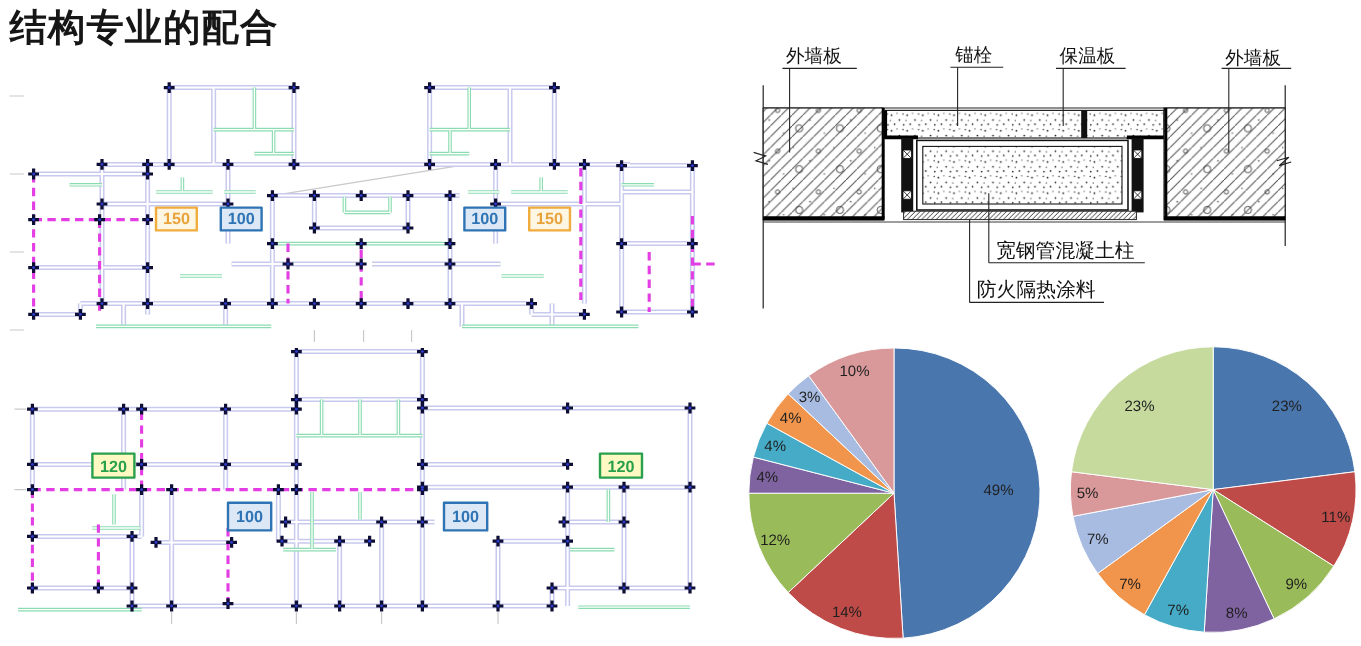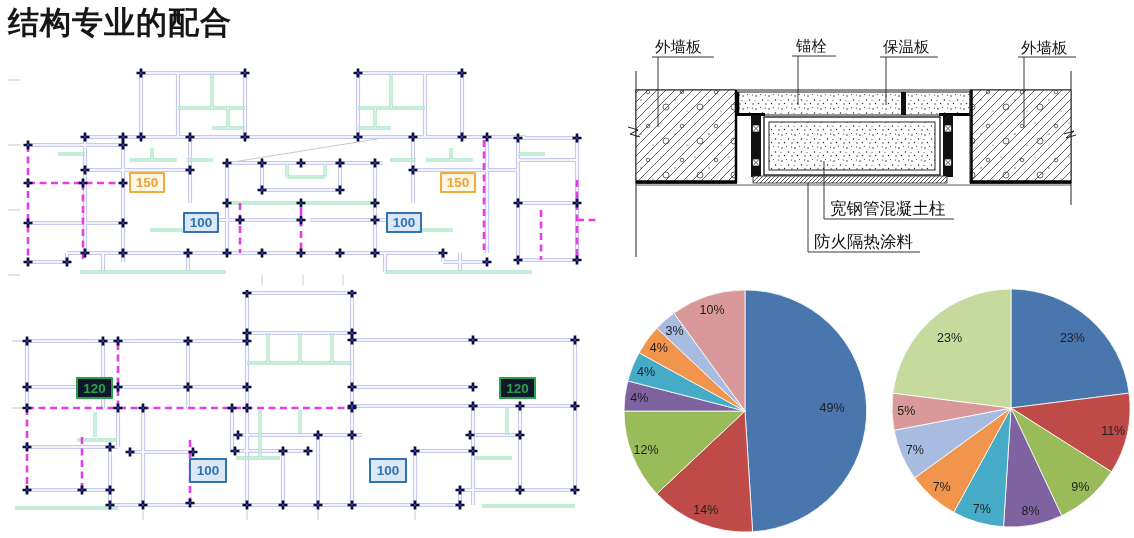--- a/index.html
+++ b/index.html
@@ -5,22 +5,22 @@
   html,body{margin:0;padding:0;background:#fff;}
   .canvas{position:relative;width:1134px;height:538px;background:#ffffff;overflow:hidden;
           font-family:"Liberation Sans",sans-serif;}
   .page-title{position:absolute;left:8px;top:2px;font-size:31px;font-weight:bold;
               color:#161616;letter-spacing:1px;font-family:Liberation Serif, serif;}
   svg.layer{position:absolute;}
   .plan-label{position:absolute;display:flex;align-items:center;justify-content:center;
               box-sizing:border-box;border:2px solid;border-radius:1px;
               font:bold 13.5px "Liberation Sans",sans-serif;text-align:center;}
   .plan-label.orange{border-color:#F0AC3C;color:#E8A33D;background:#FDF6E3;}
-  .plan-label.blue{border-color:#2E74B5;color:#2E74B5;background:#DCE8F5;margin-top:40px;}
-  .plan-label.green{border-color:#28A04C;color:#28A04C;background:#0f172a;}
+  .plan-label.blue{border-color:#2E74B5;color:#2E74B5;background:#DCE8F5;}
+  .plan-label.green{border-color:#28A04C;color:#28A04C;background:#fef9c3;}
   .pie-label{font:12.5px "Liberation Sans",sans-serif;fill:#1f1f1f;}
   .dt{font-family:"Liberation Serif","DejaVu Serif",serif;font-size:15.5px;fill:#111;}
   .dtb{font-family:"Liberation Serif","DejaVu Serif",serif;font-size:16.5px;fill:#111;}
 </style>
 </head>
 <body>
 
 <div class="canvas">
 
   <div class="page-title">结构专业的配合</div>

